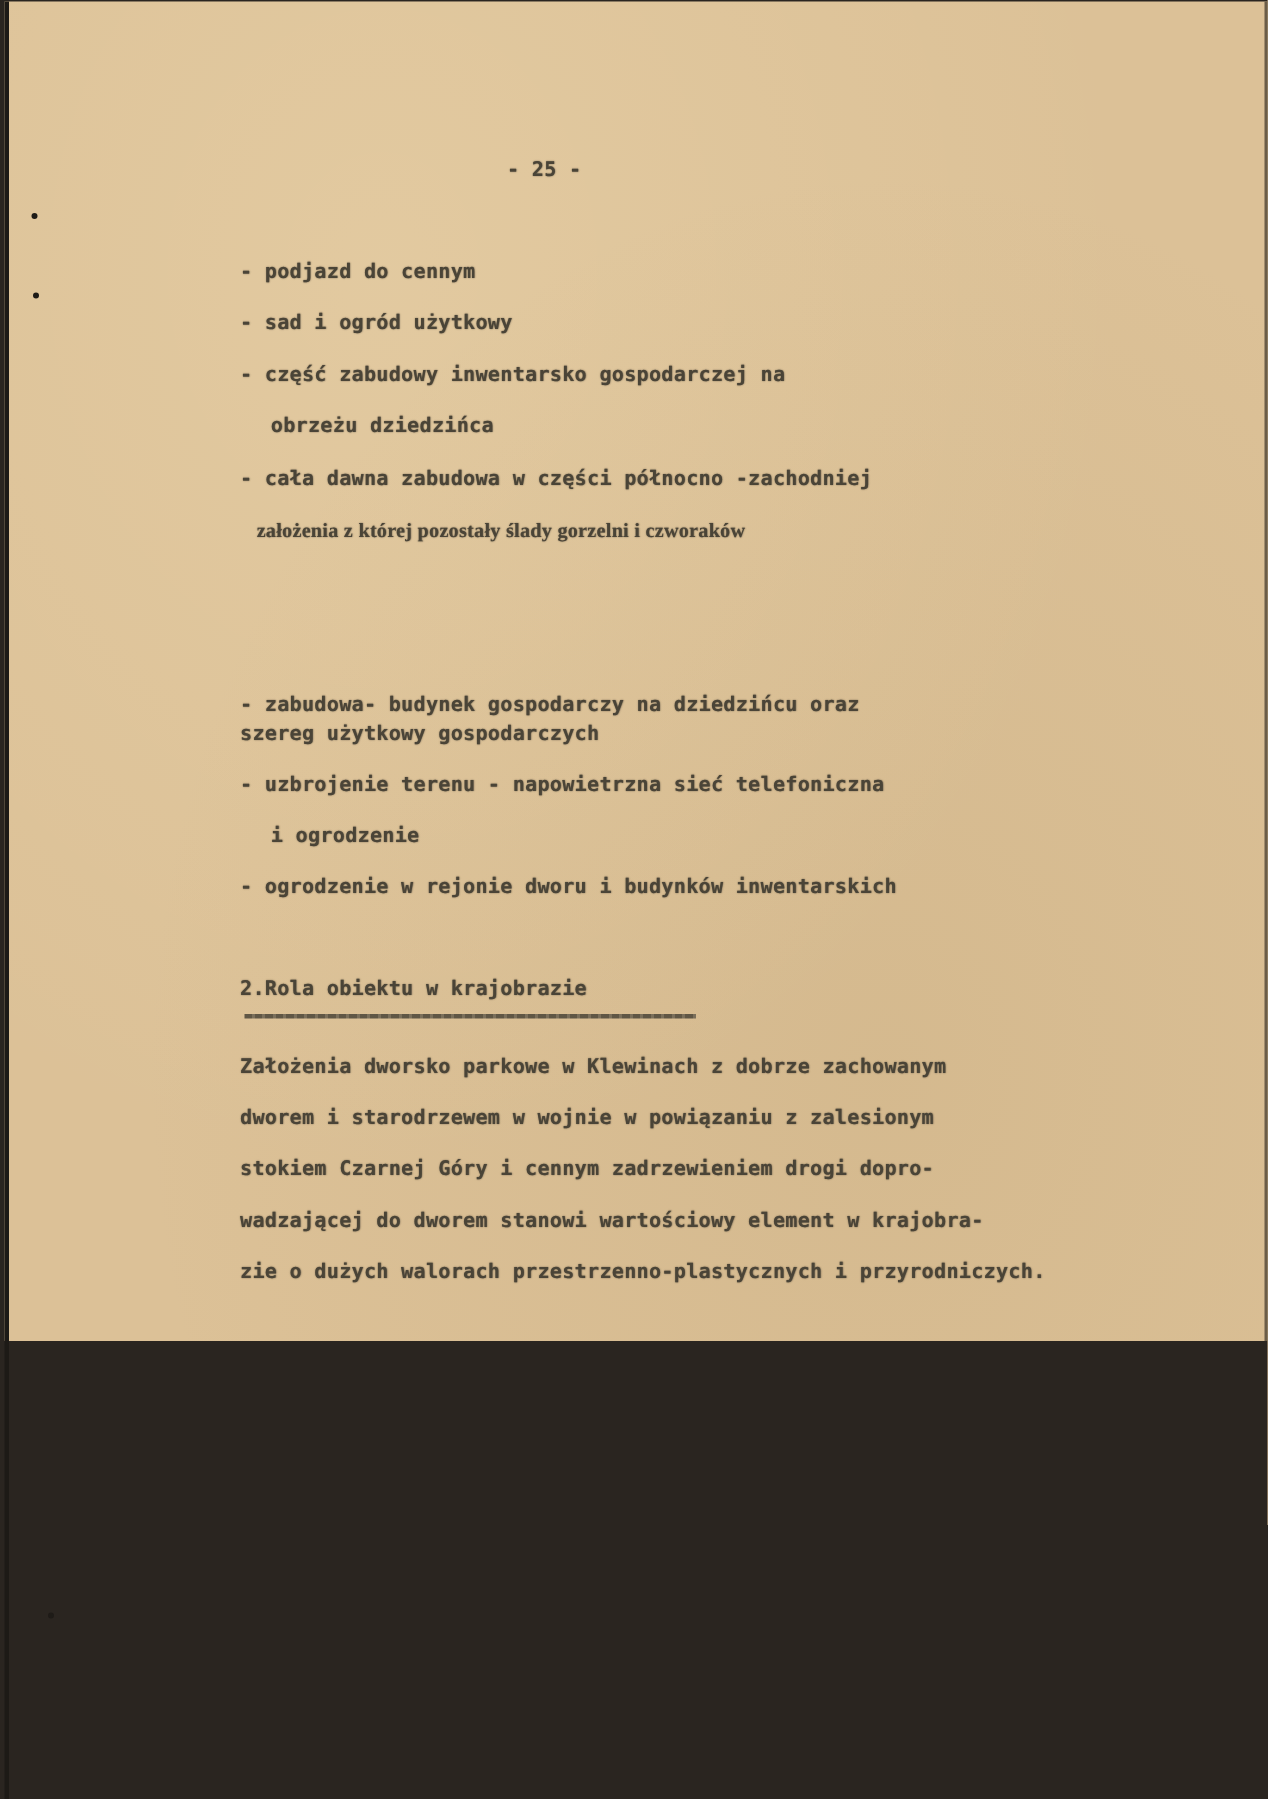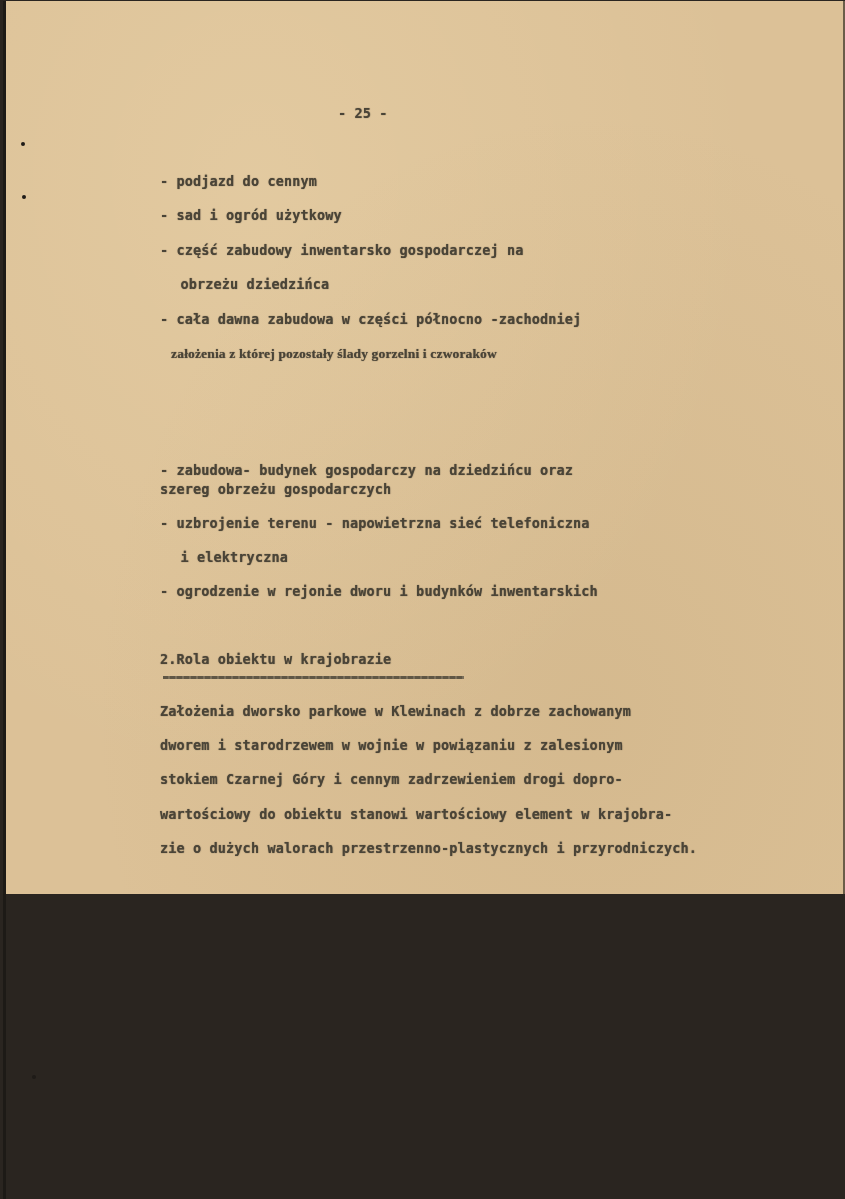--- a/index.html
+++ b/index.html
@@ -77,26 +77,26 @@
   <div class="tw page-number">- 25 -</div>
 
   <div class="tw" style="left:157px;top:172px;">- podjazd do cennym</div>
   <div class="tw" style="left:157px;top:206px;">- sad i ogród użytkowy</div>
   <div class="tw" style="left:157px;top:241px;">- część zabudowy inwentarsko gospodarczej na</div>
   <div class="tw" style="left:161px;top:275px;">  obrzeżu dziedzińca</div>
   <div class="tw" style="left:157px;top:310px;">- cała dawna zabudowa w części północno -zachodniej</div>
   <div class="tw" style="left:161px;top:344px;font-family:Liberation Serif, serif;">  założenia z której pozostały ślady gorzelni i czworaków</div>
 
   <div class="tw" style="left:157px;top:445px;margin-top:16px;">- zabudowa- budynek gospodarczy na dziedzińcu oraz</div>
-  <div class="tw" style="left:157px;top:480px;">szereg obrzeżu gospodarczych</div>
+  <div class="tw" style="left:157px;top:480px;">szereg użytkowy gospodarczych</div>
   <div class="tw" style="left:157px;top:514px;">- uzbrojenie terenu - napowietrzna sieć telefoniczna</div>
-  <div class="tw" style="left:161px;top:548px;">  i elektryczna</div>
+  <div class="tw" style="left:161px;top:548px;">  i ogrodzenie</div>
   <div class="tw" style="left:157px;top:582px;">- ogrodzenie w rejonie dworu i budynków inwentarskich</div>
 
   <div class="tw" style="left:157px;top:650px;">2.Rola obiektu w krajobrazie</div>
   <div class="heading-underline"></div>
 
   <div class="tw" style="left:157px;top:702px;">Założenia dworsko parkowe w Klewinach z dobrze zachowanym</div>
   <div class="tw" style="left:157px;top:736px;">dworem i starodrzewem w wojnie w powiązaniu z zalesionym</div>
   <div class="tw" style="left:157px;top:770px;">stokiem Czarnej Góry i cennym zadrzewieniem drogi dopro-</div>
-  <div class="tw" style="left:157px;top:805px;">wartościowy do obiektu stanowi wartościowy element w krajobra-</div>
+  <div class="tw" style="left:157px;top:805px;">wadzającej do dworem stanowi wartościowy element w krajobra-</div>
   <div class="tw" style="left:157px;top:839px;text-align:right;">zie o dużych walorach przestrzenno-plastycznych i przyrodniczych.</div>
 </div>
 
 </body></html>

